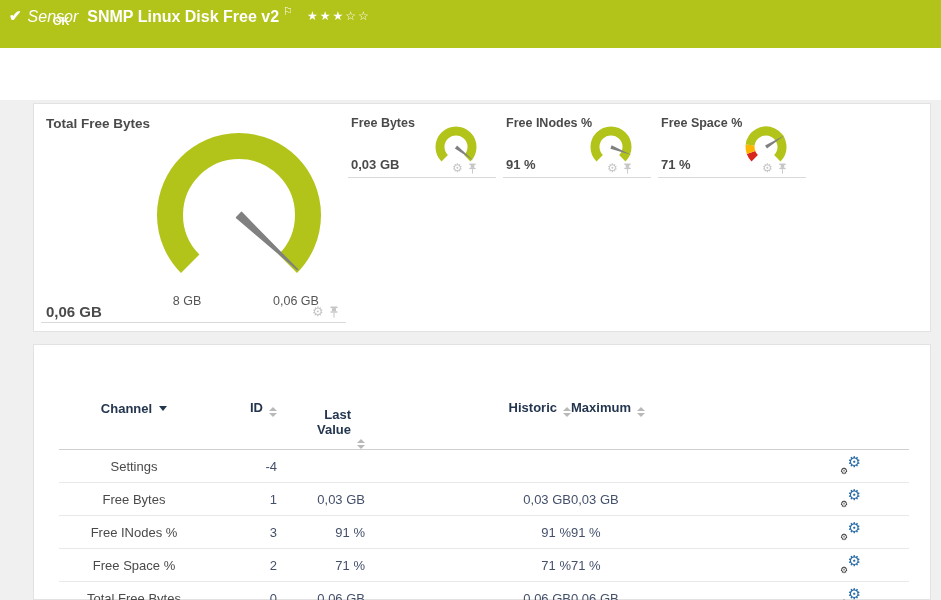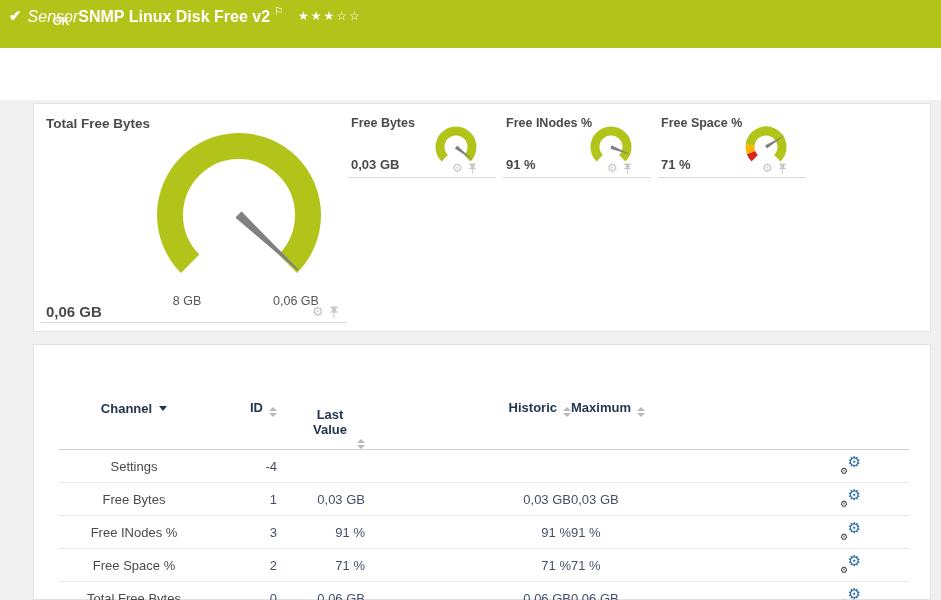--- a/index.html
+++ b/index.html
@@ -4,21 +4,21 @@
 <style>
   * { margin:0; padding:0; box-sizing:border-box; }
   body { font-family:"Liberation Sans", sans-serif; background:#e8e8e8; }
   #screen { position:relative; width:941px; height:600px; background:#f0f0f0; overflow:hidden; }
 
   
   .topbar { position:absolute; top:0; left:0; width:941px; height:48px; background:#b2c31a; color:#fff; }
   .topbar-row { display:flex; align-items:flex-start; padding:7px 0 0 9px; }
   .check { font-size:15px; font-weight:bold; line-height:18px; }
   .sensor-kind { font-style:italic; font-size:16px; margin-left:6px; line-height:19px; }
-  .sensor-title { font-weight:bold; font-size:16px; line-height:19px; }
+  .sensor-title { font-weight:bold; font-size:16px; margin-left:9px; line-height:19px; }
   .flag { font-size:11px; margin-left:4px; margin-top:-2px; }
   .stars { font-size:12px; letter-spacing:2px; margin-left:14px; margin-top:2px; }
   .status-ok { position:absolute; left:53px; top:15px; font-size:11px; font-weight:bold; }
 
   
   .tabbar { position:absolute; top:48px; left:0; width:941px; height:52px; background:#ffffff; }
   .tab { position:absolute; top:64px; height:27px; display:flex; align-items:center; gap:7px;
          font-size:13px; color:#3c3c3c; cursor:pointer; padding:0 14px 0 2px; }
   .tab.active { color:#24364f; font-weight:bold; border-bottom:3px solid #2ba6de; }
   .tab .num { font-weight:bold; color:#1f2d3d; font-size:13.5px; }
@@ -67,21 +67,21 @@
   .col-max     { width:204px; text-align:left; }
   .col-edit    { width:134px; text-align:right; padding-right:48px !important; }
   td.num { color:#44506a; }
 
   .caret { display:inline-block; width:0; height:0; border-left:4px solid transparent;
            border-right:4px solid transparent; border-top:5px solid #24364f; margin-left:7px; vertical-align:2px; }
   .sort { display:inline-flex; flex-direction:column; gap:2px; margin-left:6px; vertical-align:1px; }
   .sort i { display:block; width:0; height:0; border-left:4px solid transparent; border-right:4px solid transparent; }
   .sort .up { border-bottom:4px solid #b9b9b9; }
   .sort .down { border-top:4px solid #b9b9b9; }
-  .two-line { display:inline-block; width:42px; text-align:center; line-height:15px;margin-top:40px; }
+  .two-line { display:inline-block; width:42px; text-align:right; line-height:15px;margin-top:40px; }
 
   .edit-icon { position:relative; display:inline-block; width:21px; height:17px; cursor:pointer; }
   .edit-icon .big-gear { position:absolute; right:0; top:-3px; font-size:15px; color:#2a6da8; }
   .edit-icon .small-gear { position:absolute; left:0; bottom:-3px; font-size:9px; color:#353535; }
 </style>
 </head>
 <body>
 
 <div id="screen">
 

